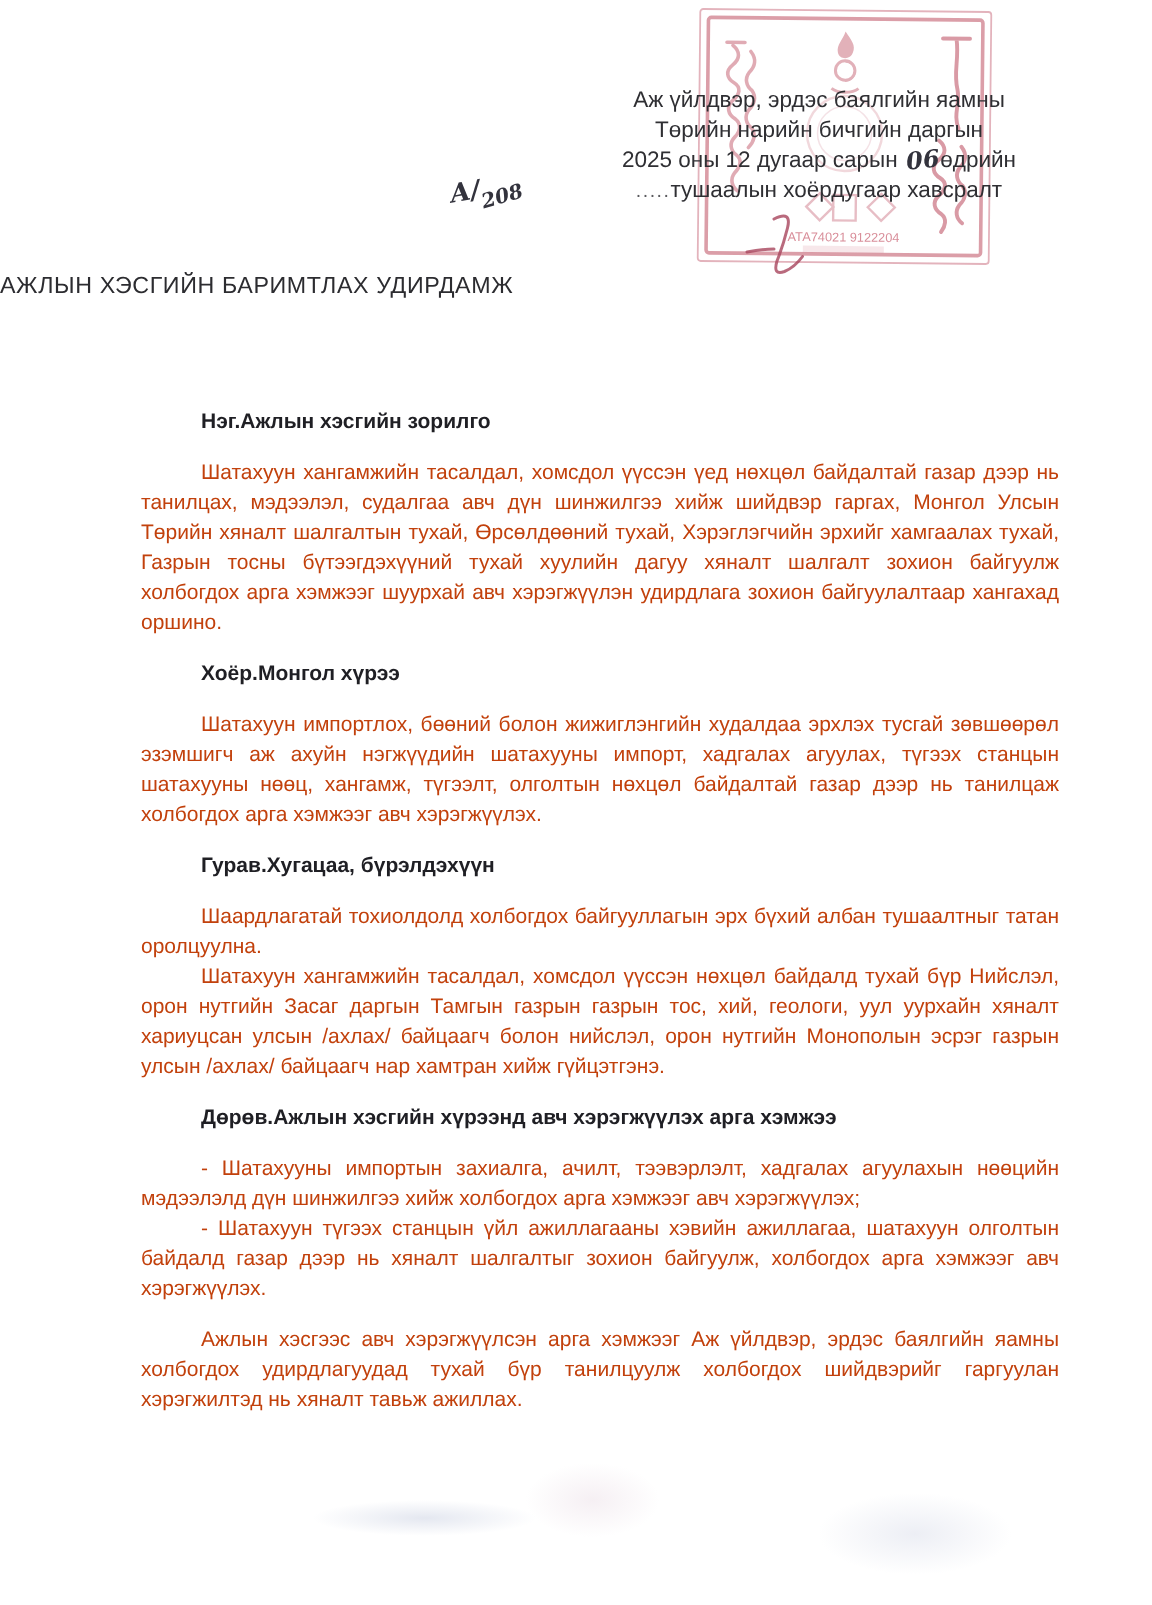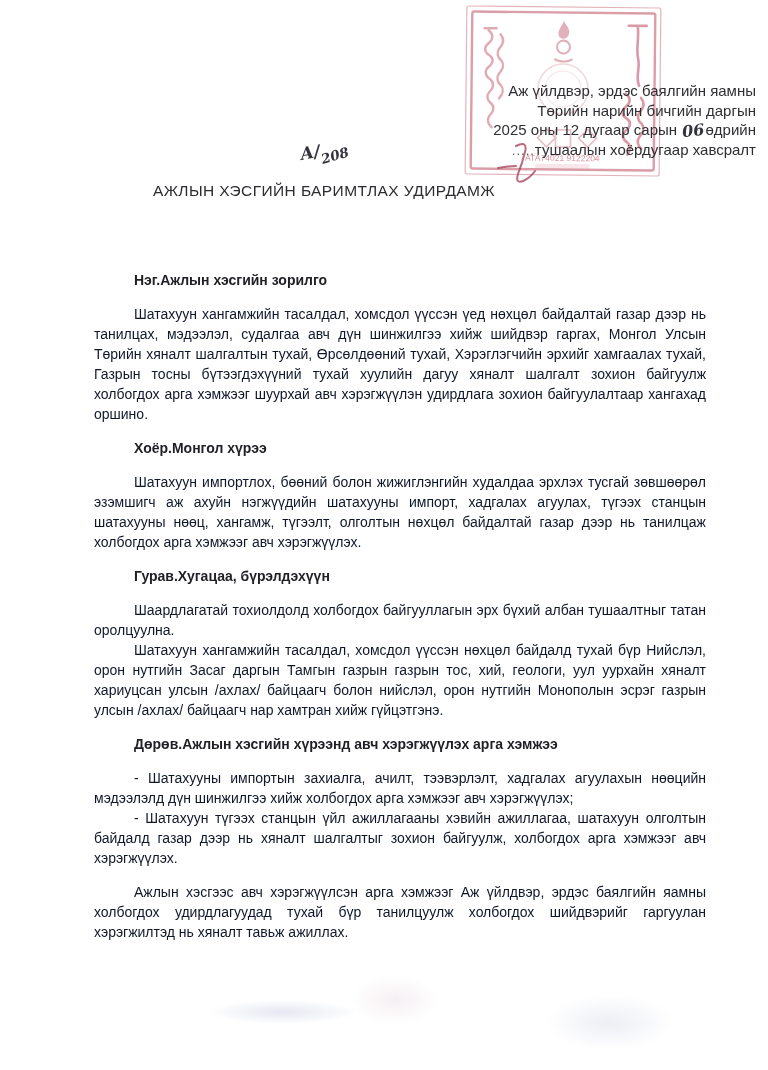--- a/index.html
+++ b/index.html
@@ -35,26 +35,25 @@
     height: 62px;
     z-index: 1;
   }
 
   
   .header-block {
     position: absolute;
     top: 57px;
     right: 12px;
     width: 420px;
-    text-align: right;
+    text-align: center;
     font-size: 15px;
     line-height: 19.5px;
     color: #2f2f33;
     z-index: 3;
-    margin-top: 24px;
   }
   .hand {
     font-family: "DejaVu Serif", serif;
     font-style: italic;
     font-weight: bold;
     color: #33333d;
   }
   .hand-day {
     display: inline-block;
     font-size: 16px;
@@ -76,21 +75,21 @@
     transform: translateY(6px) rotate(-6deg);
   }
   .dots { color: #5a5a5e; font-size: 13px; letter-spacing: 1px; }
 
   
   .doc-title {
     position: absolute;
     top: 182px;
     left: 0;
     width: 648px;
-    text-align: center;
+    text-align: left;
     font-size: 15.5px;
     letter-spacing: 0.4px;
     color: #2c2c30;
     z-index: 2;
   }
 
   
   .body-text {
     position: absolute;
     top: 270px;
@@ -103,21 +102,21 @@
   .section-heading {
     font-weight: bold;
     color: #1f1f24;
     margin: 14px 0 0 40px;
   }
   .section:first-child .section-heading { margin-top: 0; }
   .para {
     margin: 14px 0 0 0;
     text-indent: 40px;
     text-align: justify;
-    color: #0f172a;
+    color: #c2410c;
   }
   .para + .para { margin-top: 0; }
 
   
   .smudge { position: absolute; pointer-events: none; z-index: 0; }
   .smudge-1 {
     left: 208px; top: 1000px; width: 150px; height: 24px;
     background: radial-gradient(ellipse at center, rgba(206,212,228,0.55) 0%, rgba(206,212,228,0) 70%);
   }
   .smudge-3 {

